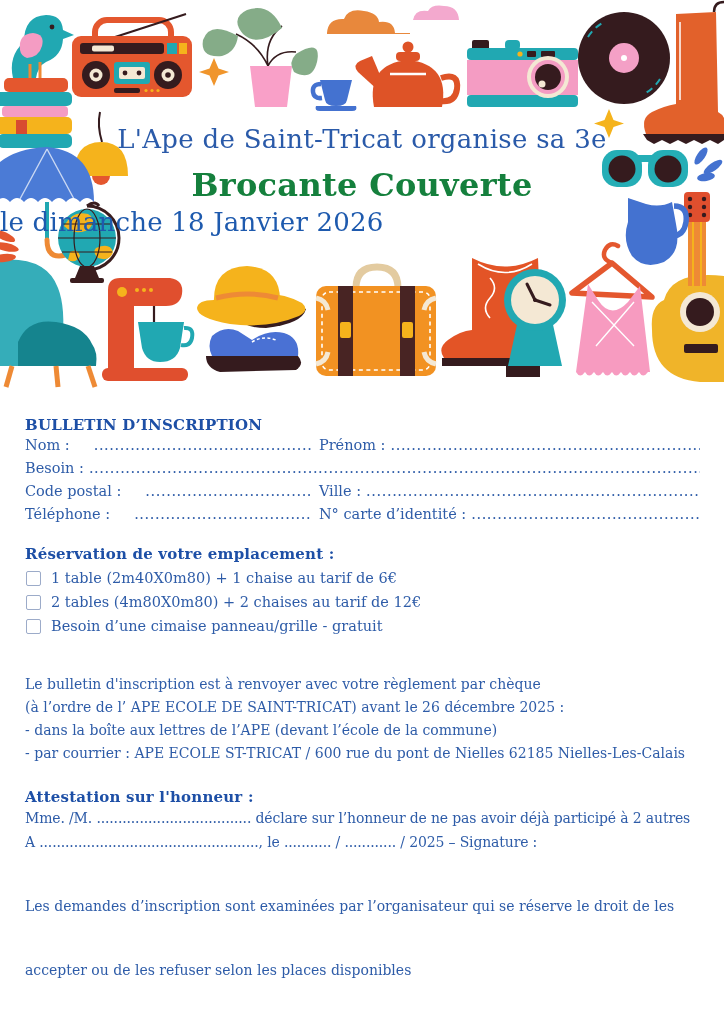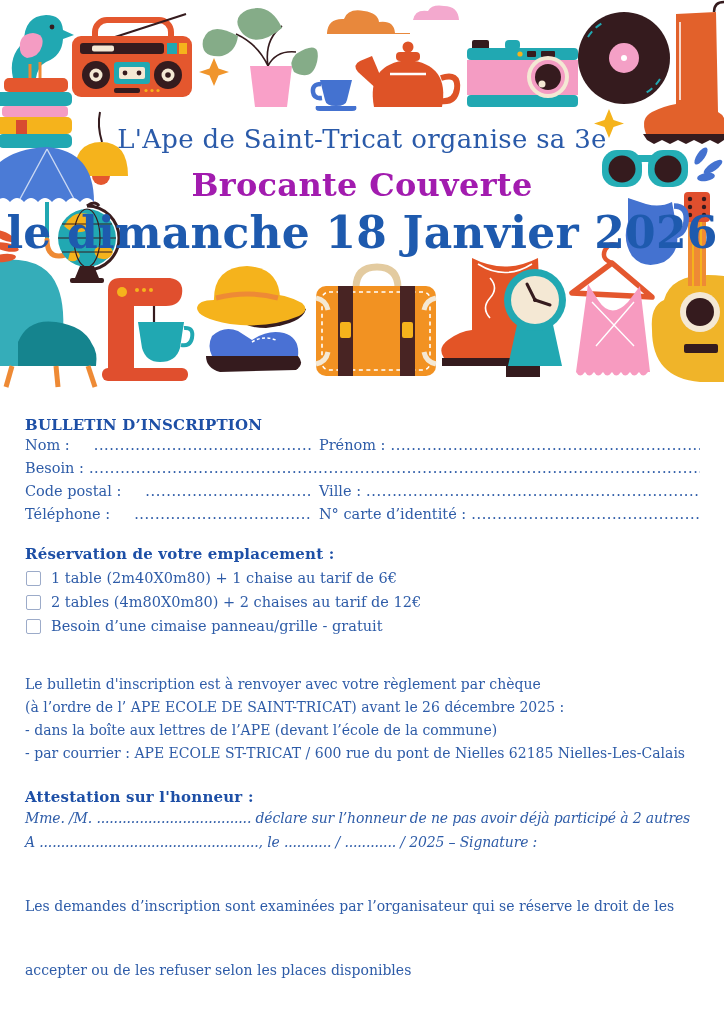--- a/index.html
+++ b/index.html
@@ -5,40 +5,40 @@
   html,body{margin:0;padding:0;}
   body{
     width:724px;height:1024px;background:#ffffff;overflow:hidden;position:relative;
     font-family:"DejaVu Serif","Liberation Serif",serif;
   }
   .header{position:relative;width:724px;height:400px;}
   .header svg{position:absolute;top:0;left:0;}
   .title1{position:absolute;top:124px;left:0;right:0;text-align:center;
     font-size:26px;color:#2A5AA9;letter-spacing:.3px;}
   .title2{position:absolute;top:166px;left:0;right:0;text-align:center;
-    font-size:32px;font-weight:bold;color:#a21caf;letter-spacing:.3px;}
-  .title3{position:absolute;top:207px;left:0;right:0;text-align:center;
-    font-size:44px;font-weight:bold;color:#1E5AAE;letter-spacing:.2px;}
+    font-size:32px;font-weight:bold;color:#15803d;letter-spacing:.3px;}
+  .title3{position:absolute;top:207px;left:0;right:0;
+    font-size:26px;font-weight:normal;color:#1E5AAE;letter-spacing:.2px;}
   .content{padding:16px 24px 0 25px;color:#2E5CA8;font-size:14px;}
   .h-bold{font-weight:bold;font-size:15px;color:#1D4FA6;letter-spacing:.2px;}
   .dotrow{display:flex;line-height:23px;white-space:nowrap;font-size:14.5px;align-items:baseline;}
   .pair1{width:42.5%;display:flex;min-width:0;align-items:baseline;gap:19px;}
   .pair2{flex:1;display:flex;min-width:0;margin-left:7px;align-items:flex-start;}
   .pairfull{width:100%;display:flex;min-width:0;align-items:baseline;}
   .label{flex:none;margin-right:5px;}
   .dots{flex:1 1 0;min-width:0;overflow:hidden;white-space:nowrap;letter-spacing:.6px;}
   .res-head{margin-top:19px;margin-bottom:3px;}
   .option{display:flex;align-items:center;height:24px;font-size:14.5px;white-space:nowrap;}
   .cb{width:13px;height:13px;border:1.5px solid #9CABC9;border-radius:2px;background:#fff;
     flex:none;margin-right:10px;margin-left:1px;}
   .para{margin-top:35px;line-height:23px;}
   .para div{white-space:nowrap;}
   .att-head{margin-top:23px;}
   .att-lines{line-height:24px;}
-  .att-lines div{white-space:nowrap;letter-spacing:-0.15px;font-style:italic;}
+  .att-lines div{white-space:nowrap;letter-spacing:-0.15px;}
   .footer{margin-top:33px;line-height:24px;}
   .footer div{white-space:nowrap;margin-top:40px;}
 </style>
 </head>
 <body>
 
 <div>
 
   <div class="header">
     <svg width="724" height="400" viewBox="0 0 724 400">

